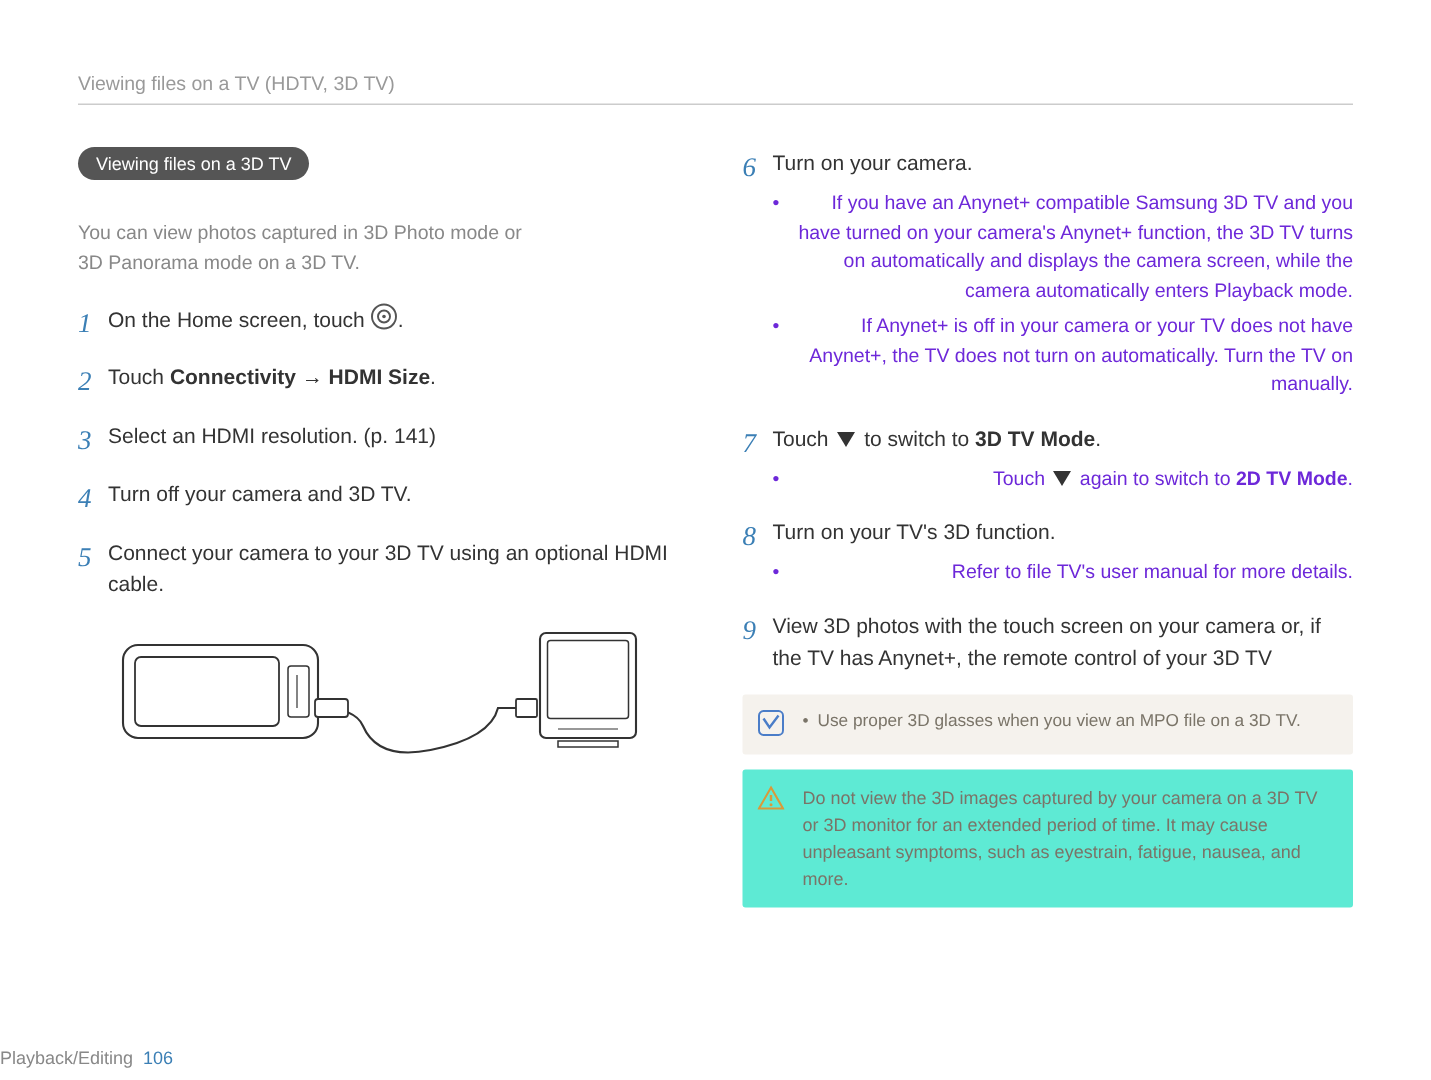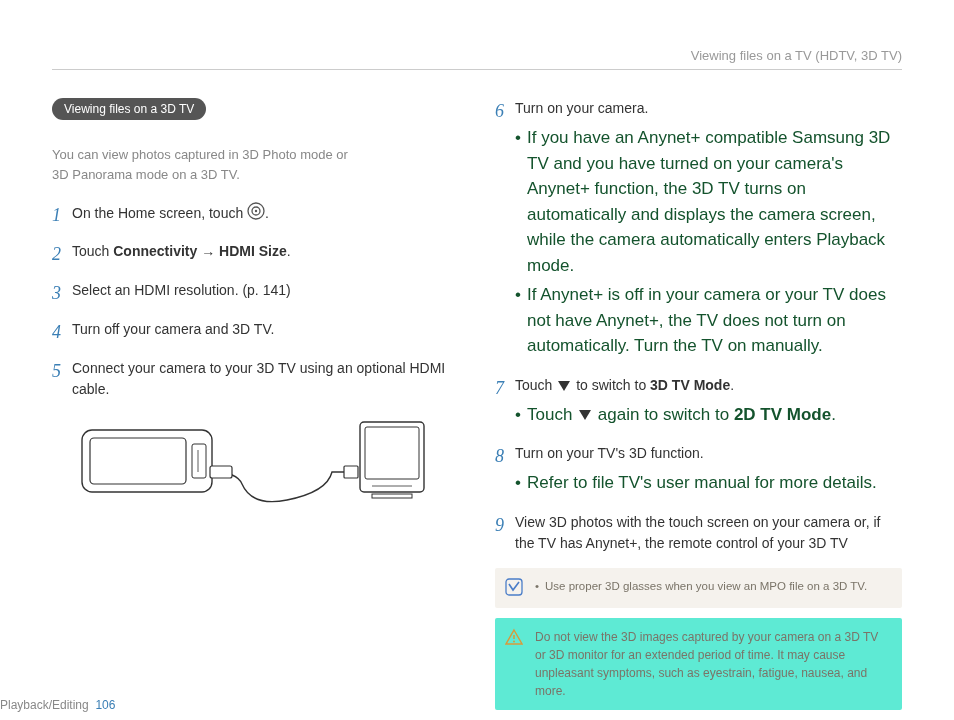--- a/index.html
+++ b/index.html
@@ -10,21 +10,20 @@
     font-family: Arial, Helvetica, sans-serif;
     color: #333;
     position: relative;
     padding: 48px 52px 0 52px;
   }
   .page-header {
     font-size: 13px;
     color: #999;
     font-weight: 300;
     margin-bottom: 6px;
-    text-align: right;
   }
   .header-rule {
     border: none;
     border-top: 1px solid #ccc;
     margin-bottom: 28px;
   }
   .columns {
     display: flex;
     gap: 36px;
   }
@@ -60,26 +59,27 @@
     width: 20px;
     flex-shrink: 0;
   }
   .step-body { flex: 1; color: #333; }
   .step-body b { font-weight: bold; }
   .sub-bullets {
     list-style: none;
     margin-top: 6px;
   }
   .sub-bullets li {
-    font-size: 17px;
-    color: #14532d;
+    font-size: 13px;
+    color: #6d28d9;
     line-height: 1.5;
     position: relative;
     padding-left: 12px;
     margin-bottom: 4px;
+    text-align: right;
   }
   .sub-bullets li::before {
     content: "•";
     position: absolute;
     left: 0;
     top: 0;
   }
   .diagram {
     margin: 12px 0 0 20px;
     width: 360px;

